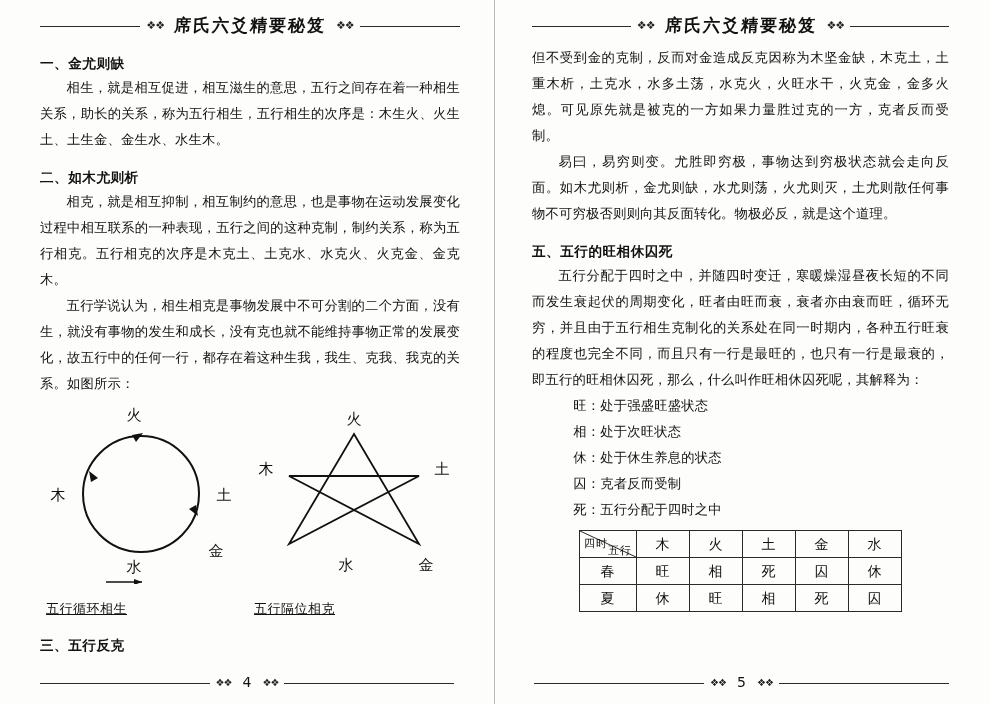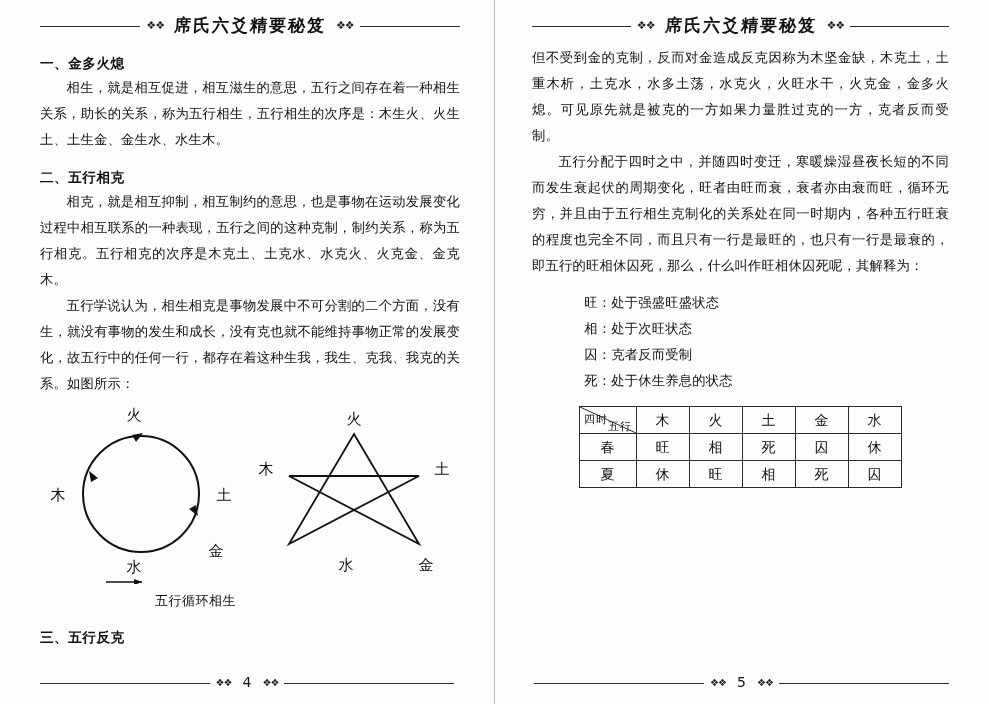--- a/index.html
+++ b/index.html
@@ -70,34 +70,35 @@
   
   .figs{
     display:flex;
     gap:18px;
     margin:6px 0 0 0;
     align-items:flex-start;
     justify-content:center;
   }
   .fig{position:relative;}
   .figcap{
-    text-align:right;
+    text-align:left;
     font-size:13px;
-    margin-top:4px;
+    margin-top:12px;
     letter-spacing:0.5px;
+    text-decoration:underline;
   }
   .fig svg{display:block;}
   .fig text{
     font-family:"DejaVu Sans","Liberation Sans",sans-serif;
     font-size:15px;
     fill:#111;
   }
 
   
-  .deflist{margin:11px;}
+  .deflist{margin:0;}
   .deflist .d{
     text-indent:0;
     padding-left:3.1em;
     margin:0;
   }
 
   
   .tblwrap{
     display:flex;justify-content:center;
     margin-top:6px;
@@ -153,24 +154,24 @@
     <div class="header">
       <span class="rule"></span>
       <span class="dia">❖❖</span>
       <span class="htitle">席氏六爻精要秘笈</span>
       <span class="dia">❖❖</span>
       <span class="rule"></span>
     </div>
 
     <div class="col">
 
-      <p class="h">一、金多火熄</p>
+      <p class="h">一、金尤则缺</p>
       <p class="p">相生，就是相互促进，相互滋生的意思，五行之间存在着一种相生关系，助长的关系，称为五行相生，五行相生的次序是：木生火、火生土、土生金、金生水、水生木。</p>
 
-      <p class="h">二、五行相克</p>
+      <p class="h">二、如木尤则析</p>
       <p class="p">相克，就是相互抑制，相互制约的意思，也是事物在运动发展变化过程中相互联系的一种表现，五行之间的这种克制，制约关系，称为五行相克。五行相克的次序是木克土、土克水、水克火、火克金、金克木。</p>
       <p class="p">五行学说认为，相生相克是事物发展中不可分割的二个方面，没有生，就没有事物的发生和成长，没有克也就不能维持事物正常的发展变化，故五行中的任何一行，都存在着这种生我，我生、克我、我克的关系。如图所示：</p>
 
       <div class="figs">
 
         <div class="fig">
           <svg width="190" height="180" viewBox="0 0 190 180">
             <circle cx="95" cy="90" r="58" fill="none" stroke="#111" stroke-width="2"></circle>
 
             <path d="M86 31 L97 29 L90 38 Z" fill="#111"></path>
@@ -189,20 +190,21 @@
 
         <div class="fig">
           <svg width="200" height="180" viewBox="0 0 200 180">
             <polygon points="100,30 165,140 35,72 165,72 35,140" fill="none" stroke="#111" stroke-width="1.8"></polygon>
             <text x="100" y="20" text-anchor="middle">火</text>
             <text x="188" y="70" text-anchor="middle">土</text>
             <text x="172" y="166" text-anchor="middle">金</text>
             <text x="92" y="166" text-anchor="middle">水</text>
             <text x="12" y="70" text-anchor="middle">木</text>
           </svg>
+          <div class="figcap">五行隔位相克</div>
         </div>
 
       </div>
 
       <p class="h">三、五行反克</p>
     </div>
 
     <div class="footer">
       <span class="rule"></span>
       <span class="dia">❖❖</span>
@@ -221,28 +223,31 @@
       <span class="dia">❖❖</span>
       <span class="htitle">席氏六爻精要秘笈</span>
       <span class="dia">❖❖</span>
       <span class="rule"></span>
     </div>
 
     <div class="col">
 
       <p class="p noind">但不受到金的克制，反而对金造成反克因称为木坚金缺，木克土，土重木析，土克水，水多土荡，水克火，火旺水干，火克金，金多火熄。可见原先就是被克的一方如果力量胜过克的一方，克者反而受制。</p>
 
-
+      <p class="p">易曰，易穷则变。尤胜即穷极，事物达到穷极状态就会走向反面。如木尤则析，金尤则缺，水尤则荡，火尤则灭，土尤则散任何事物不可穷极否则则向其反面转化。物极必反，就是这个道理。</p>
+
+      <p class="h">五、五行的旺相休囚死</p>
       <p class="p">五行分配于四时之中，并随四时变迁，寒暖燥湿昼夜长短的不同而发生衰起伏的周期变化，旺者由旺而衰，衰者亦由衰而旺，循环无穷，并且由于五行相生克制化的关系处在同一时期内，各种五行旺衰的程度也完全不同，而且只有一行是最旺的，也只有一行是最衰的，即五行的旺相休囚死，那么，什么叫作旺相休囚死呢，其解释为：</p>
 
       <div class="deflist">
         <p class="p d">旺：处于强盛旺盛状态</p>
         <p class="p d">相：处于次旺状态</p>
+        <p class="p d">休：处于休生养息的状态</p>
         <p class="p d">囚：克者反而受制</p>
-        <p class="p d">死：处于休生养息的状态</p>
+        <p class="p d">死：五行分配于四时之中</p>
       </div>
 
 
       <div class="tblwrap">
         <table class="grid">
           <tbody>
               <tr>
             <td class="corner">
               <svg class="slash" viewBox="0 0 56 26" preserveAspectRatio="none">
                 <line x1="0" y1="0" x2="56" y2="26" stroke="#2a2a2a" stroke-width="1"></line>

